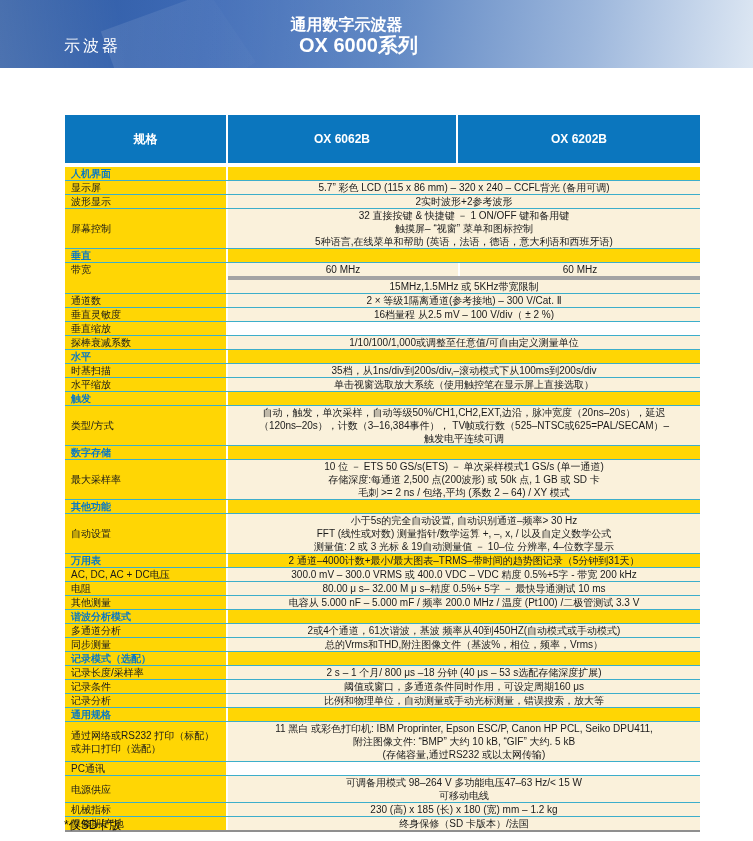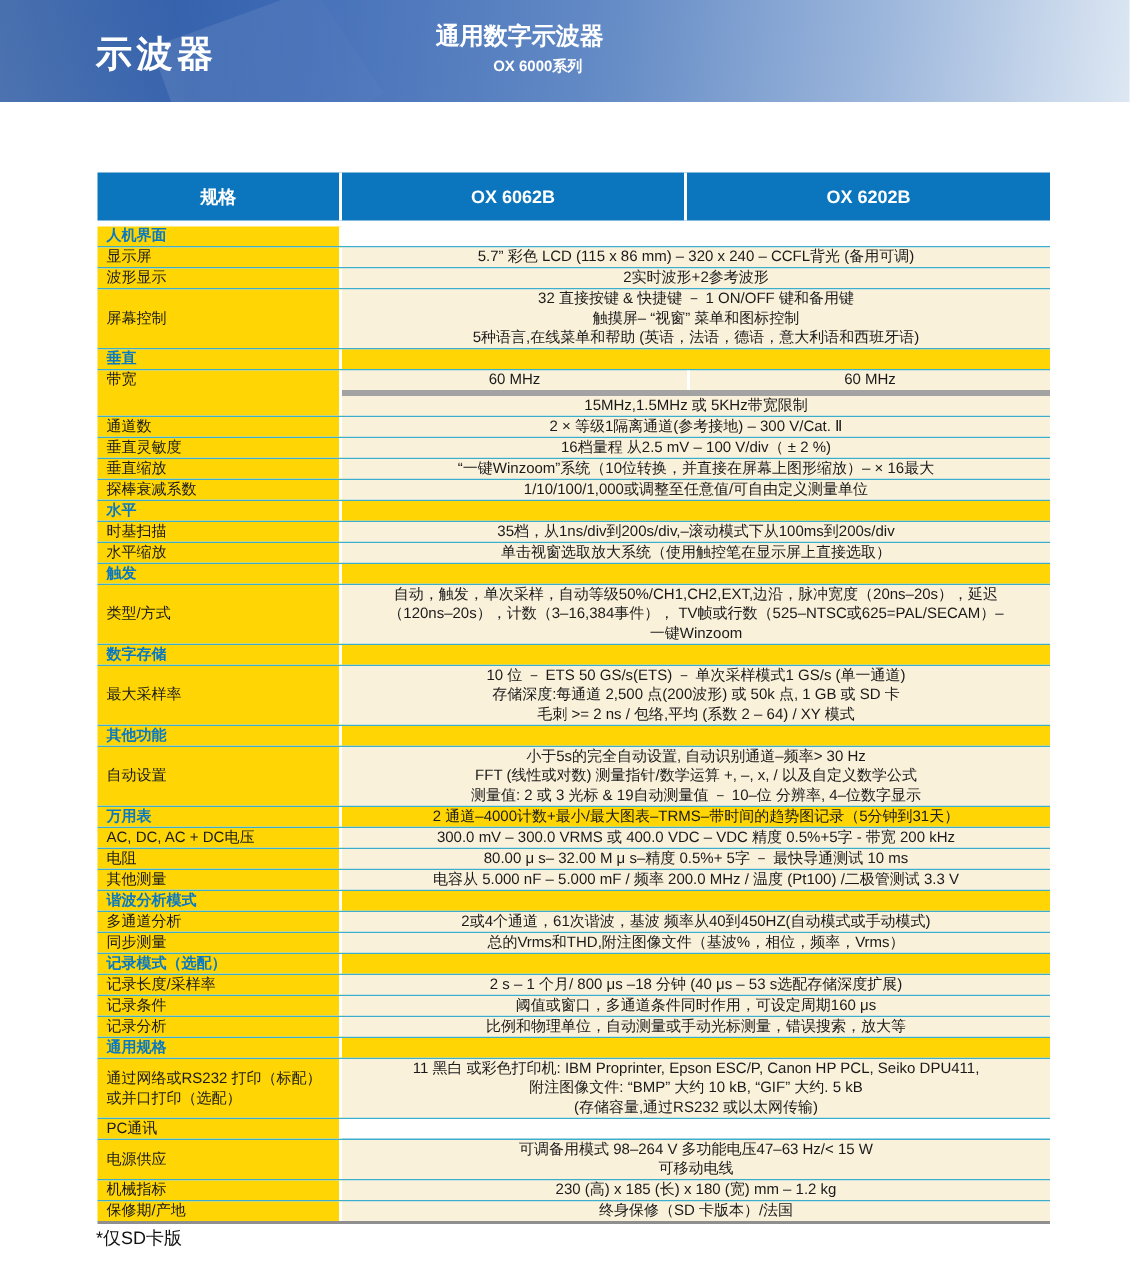--- a/index.html
+++ b/index.html
@@ -20,45 +20,45 @@
     position:absolute; left:-130px; top:-120px; width:330px; height:300px;
     background:linear-gradient(115deg, rgba(255,255,255,0.38), rgba(255,255,255,0.02) 70%);
     transform:rotate(-34deg);
   }
   .banner .streak2 {
     position:absolute; left:120px; top:-60px; width:500px; height:200px;
     background:linear-gradient(115deg, rgba(255,255,255,0.10), rgba(255,255,255,0) 60%);
     transform:rotate(-20deg);
   }
   .banner-category {
-    position:absolute; left:64px; top:20px; color:#ffffff;
-    font-size:24px; letter-spacing:3px; font-weight:bold;
+    position:absolute; left:64px; top:36px; color:#ffffff;
+    font-size:16px; letter-spacing:3px; font-weight:normal;
   }
   .banner-title {
     position:absolute; left:0; right:60px; top:15px; text-align:center;
     color:#ffffff; font-weight:bold; line-height:20px;
   }
   .banner-title .l1 { font-size:16px; }
-  .banner-title .l2 { font-size:10px;margin-left:24px; }
+  .banner-title .l2 { font-size:20px;margin-left:24px; }
 
   
   .spec-table { position:absolute; left:65px; top:115px; width:635px; }
-  .thead { display:flex; height:32px; background:#0B76BE; }
+  .thead { display:flex; height:48px; background:#0B76BE; }
   .thead .hc {
     display:flex; align-items:center; justify-content:center;
     color:#ffffff; font-weight:bold; font-size:12px;
   }
   .thead .hc1 { width:163px; border-right:2px solid #ffffff; }
   .thead .hc2 { width:230px; border-right:2px solid #ffffff; }
   .thead .hc3 { flex:1; }
 
   .tbody { margin-top:4px; font-size:10px; line-height:13px; color:#1a1a1a;
            border-bottom:2px solid #8f8f8f; }
   .row { display:flex; border-top:1px solid #3CAECB; }
-  .tbody .row:first-child { border-top:none;align-items:center; }
+  .tbody .row:first-child { border-top:none; }
 
   .lab {
     width:163px; background:#FFD604; padding-left:6px;
     display:flex; flex-direction:column; justify-content:center;
     border-right:2px solid #ffffff;
   }
   .lab .labline { text-align:left; }
   .lab.top { justify-content:flex-start; }
 
   .val { flex:1; background:#FAF1DB; display:flex; flex-direction:column; justify-content:center; }
@@ -160,23 +160,20 @@
           <div class="labline">垂直灵敏度</div>
         </div>
         <div class="val">
           <div class="line">16档量程 从2.5 mV – 100 V/div（ ± 2 %)</div>
         </div>
       </div>
       <div class="row">
         <div class="lab">
           <div class="labline">垂直缩放</div>
         </div>
-        <div class="val">
-          <div class="line">“一键Winzoom”系统（10位转换，并直接在屏幕上图形缩放）– × 16最大</div>
-        </div>
       </div>
       <div class="row">
         <div class="lab">
           <div class="labline">探棒衰减系数</div>
         </div>
         <div class="val">
           <div class="line">1/10/100/1,000或调整至任意值/可自由定义测量单位</div>
         </div>
       </div>
       <div class="row section">
@@ -207,21 +204,21 @@
         </div>
         <div class="val"></div>
       </div>
       <div class="row">
         <div class="lab">
           <div class="labline">类型/方式</div>
         </div>
         <div class="val">
           <div class="line">自动，触发，单次采样，自动等级50%/CH1,CH2,EXT,边沿，脉冲宽度（20ns–20s），延迟</div>
           <div class="line">（120ns–20s），计数（3–16,384事件）， TV帧或行数（525–NTSC或625=PAL/SECAM）–</div>
-          <div class="line">一键Winzoom</div>
+          <div class="line">触发电平连续可调</div>
         </div>
       </div>
       <div class="row section">
         <div class="lab">
           <div class="labline">数字存储</div>
         </div>
         <div class="val"></div>
       </div>
       <div class="row">
         <div class="lab">

